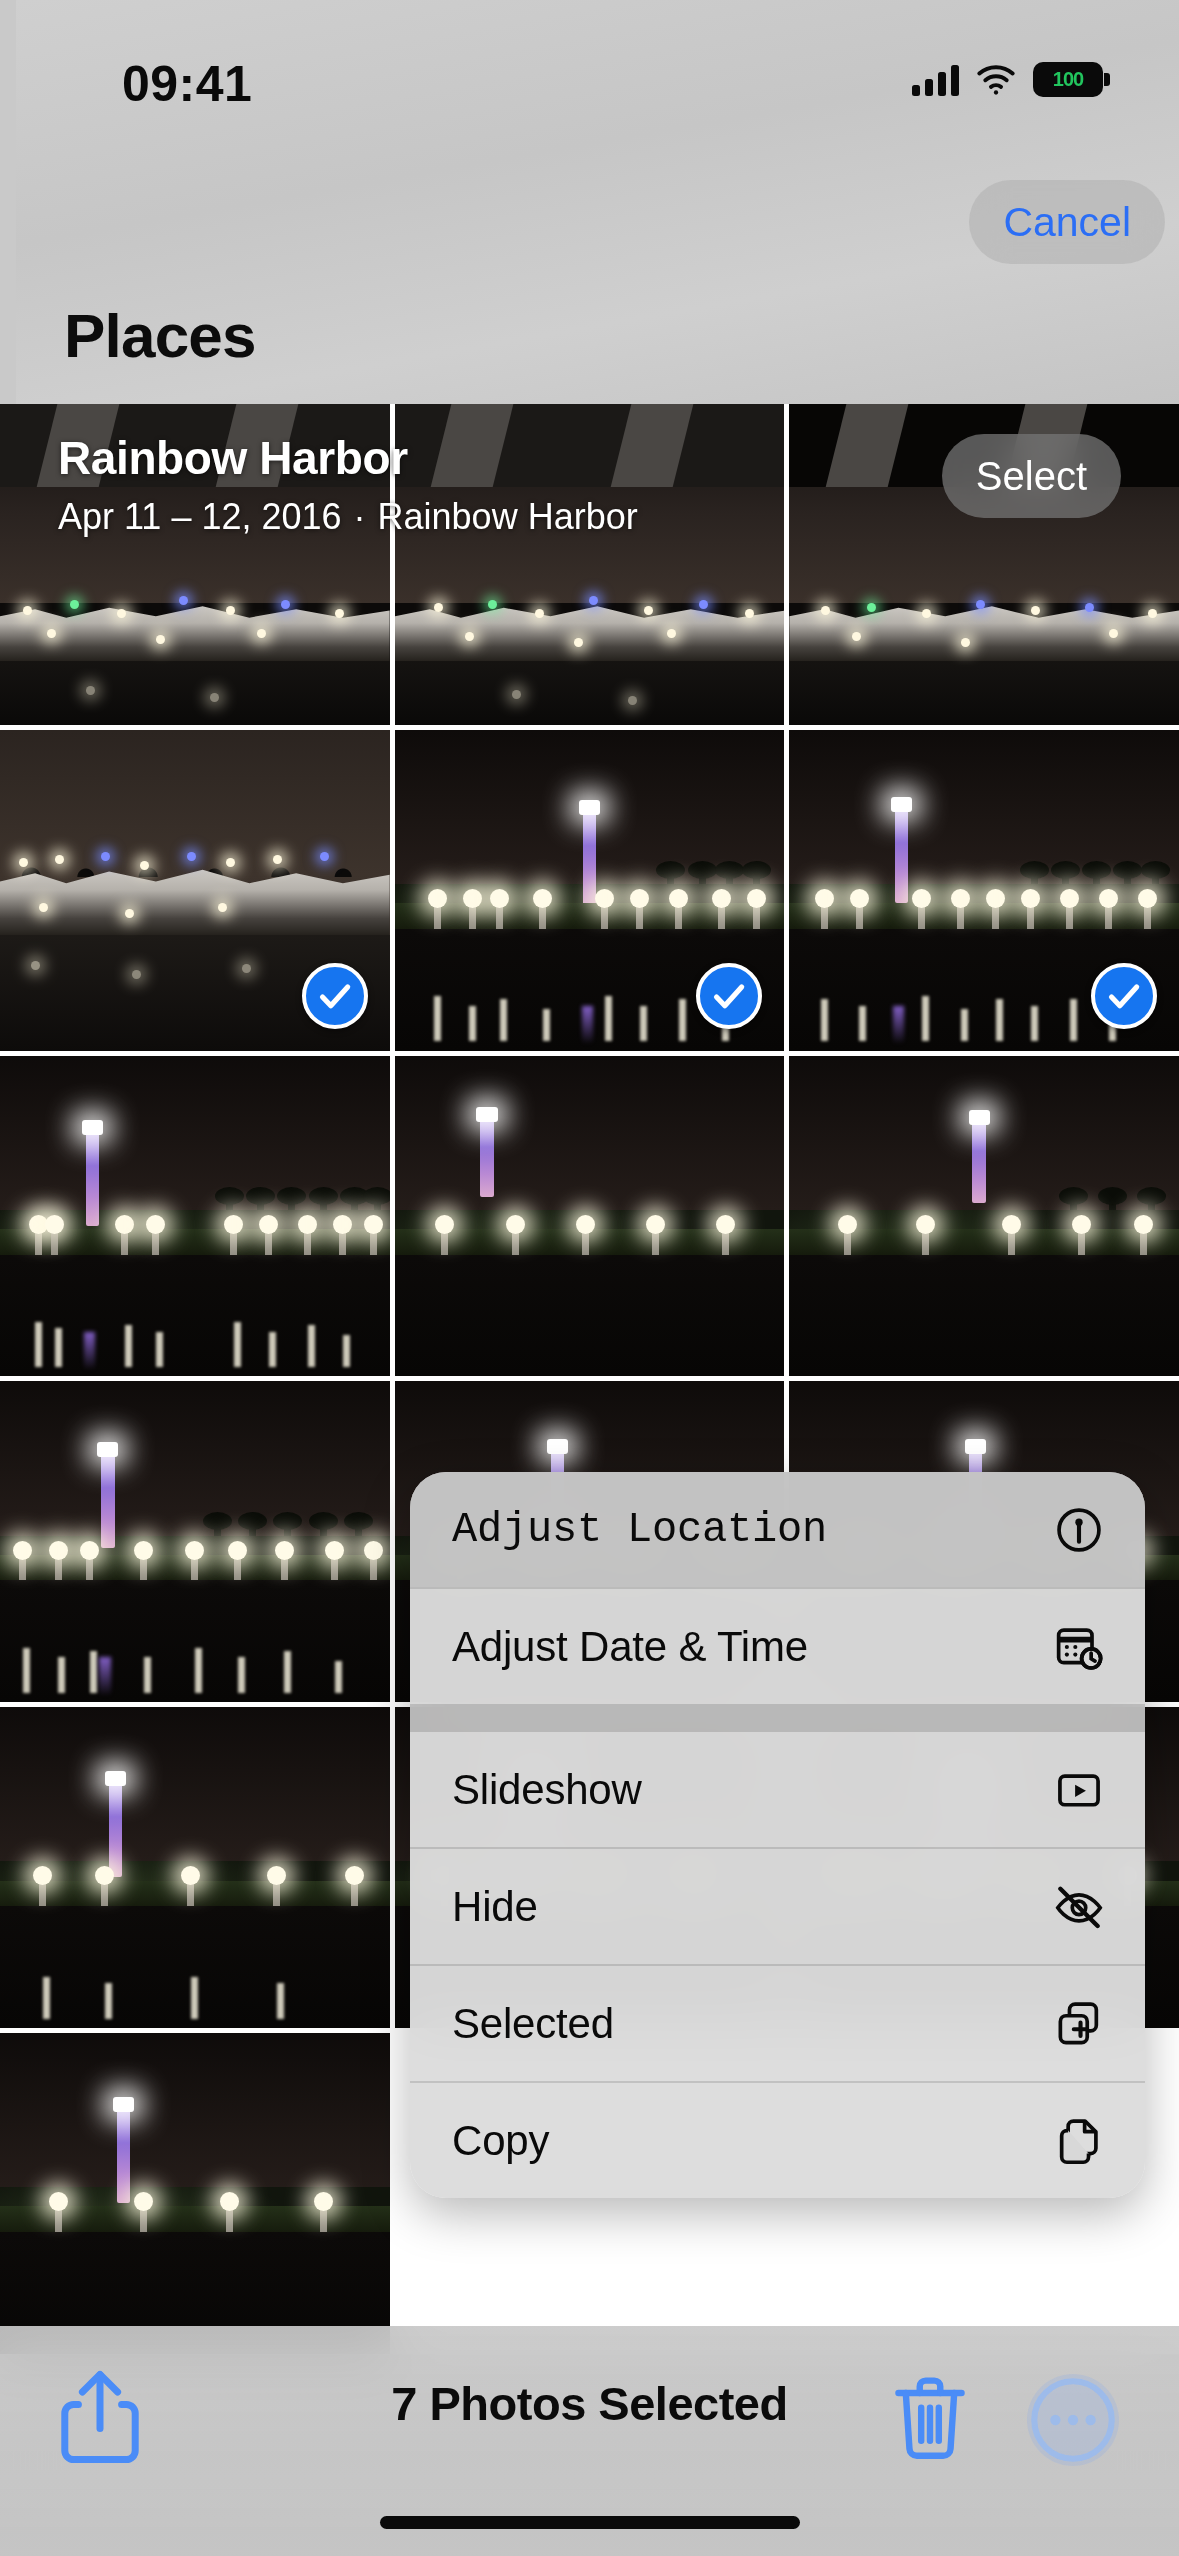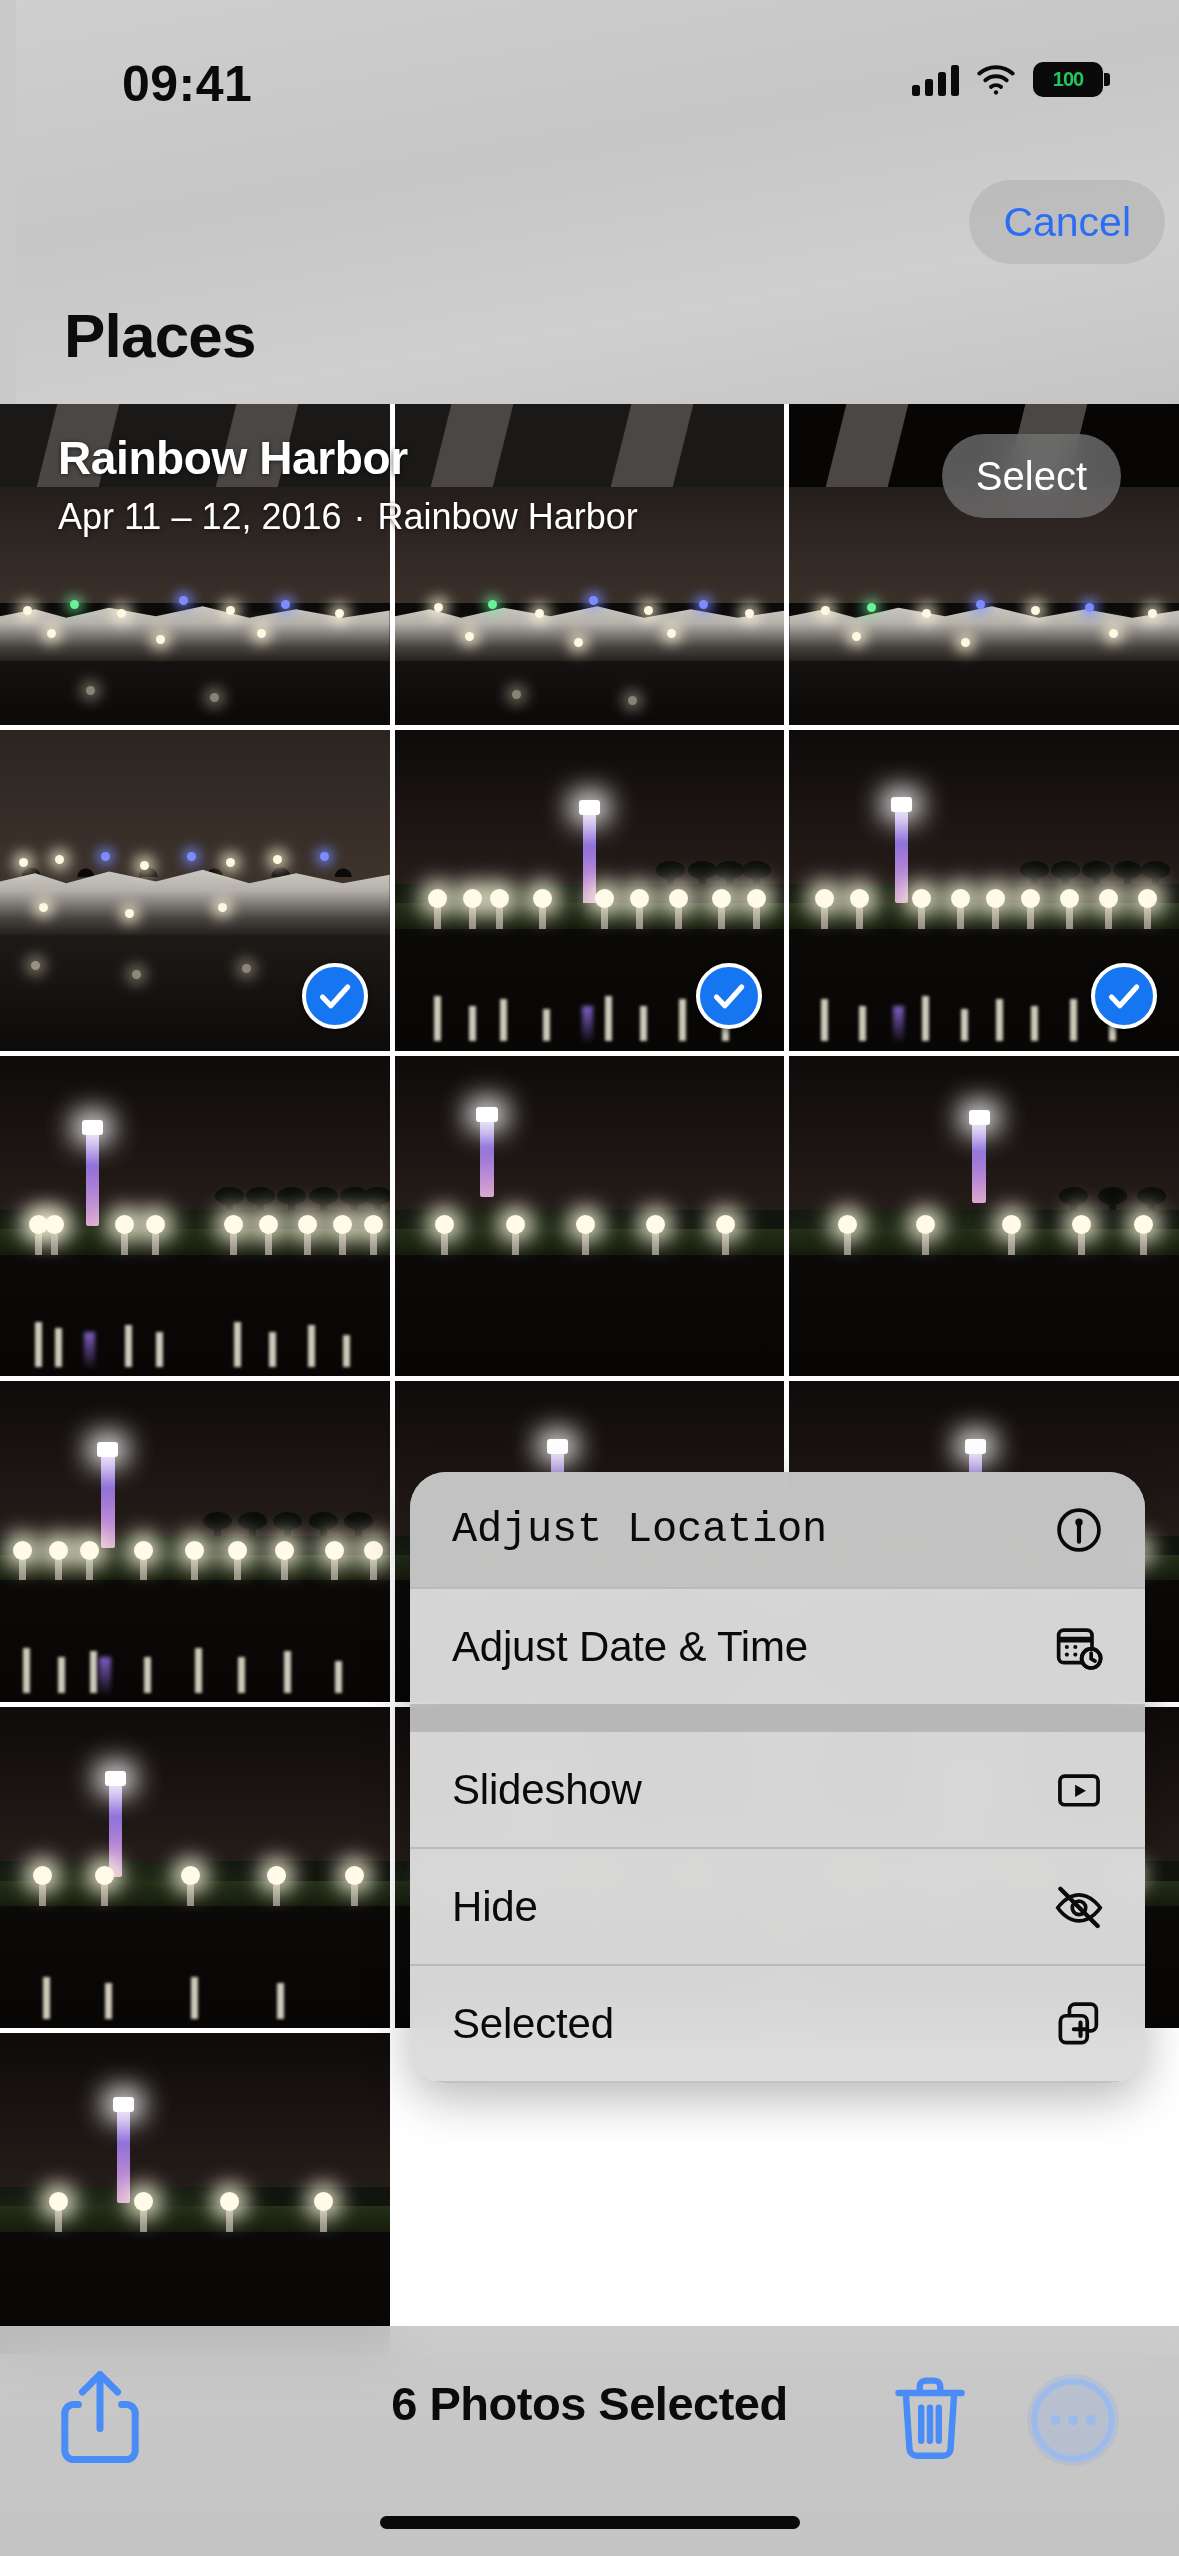--- a/index.html
+++ b/index.html
@@ -761,34 +761,44 @@
       <span class="mi-label">Selected</span>
       <span class="mi-icon">
         <svg viewBox="0 0 24 24" fill="none" stroke="#0a0a0a" stroke-width="1.7">
           <rect x="7.6" y="2.8" width="12.4" height="12.4" rx="2.6"></rect>
           <rect x="3.4" y="8.2" width="12.4" height="12.4" rx="2.6" fill="#d8d8d8"></rect>
           <path d="M9.6 14.4h6.2M12.7 11.3v6.2" stroke-linecap="round" stroke-width="1.9"></path>
         </svg>
       </span>
     </div>
     <div class="menu-sep"></div>
+    <div class="menu-item">
+      <span class="mi-label">Copy</span>
+      <span class="mi-icon">
+        <svg viewBox="0 0 24 24" fill="none" stroke="#0a0a0a" stroke-width="1.7" stroke-linejoin="round">
+          <path d="M9.4 2.8h5.4l5 5v7.6a2.4 2.4 0 0 1-2.4 2.4H9.4A2.4 2.4 0 0 1 7 15.4V5.2a2.4 2.4 0 0 1 2.4-2.4z"></path>
+          <path d="M14.6 2.9v4.8h4.9"></path>
+          <path d="M16.4 17.8v1.6a2.4 2.4 0 0 1-2.4 2.4H6.4A2.4 2.4 0 0 1 4 19.4V9.6a2.4 2.4 0 0 1 2.4-2.4H7" fill="#d8d8d8"></path>
+        </svg>
+      </span>
+    </div>
   </div>
 
 </div>
 
 <div id="bottom-bar">
   <div id="share-btn">
     <svg viewBox="0 0 24 26" fill="none" stroke="#4a8cf7" stroke-width="1.75" stroke-linecap="round" stroke-linejoin="round">
       <path d="M12 2.2v13.4"></path>
       <path d="M7.6 6.5L12 2.1l4.4 4.4"></path>
       <path d="M6.6 9.6H5.4A2.2 2.2 0 0 0 3.2 11.8v9.4A2.2 2.2 0 0 0 5.4 23.4h13.2a2.2 2.2 0 0 0 2.2-2.2v-9.4a2.2 2.2 0 0 0-2.2-2.2h-1.2"></path>
     </svg>
   </div>
 
-  <div id="selected-count">6 Photos Selected</div>
+  <div id="selected-count">7 Photos Selected</div>
 
   <div id="trash-btn">
     <svg viewBox="0 0 24 26" fill="none" stroke="#4a8cf7" stroke-width="1.75" stroke-linecap="round" stroke-linejoin="round">
       <path d="M3.4 6.2h17.2"></path>
       <path d="M9.2 6.2V4.4a1.6 1.6 0 0 1 1.6-1.6h2.4a1.6 1.6 0 0 1 1.6 1.6v1.8"></path>
       <path d="M5.4 6.2l1 15.2a2 2 0 0 0 2 1.9h7.2a2 2 0 0 0 2-1.9l1-15.2"></path>
       <path d="M9.6 10.2v9M12 10.2v9M14.4 10.2v9"></path>
     </svg>
   </div>
 

